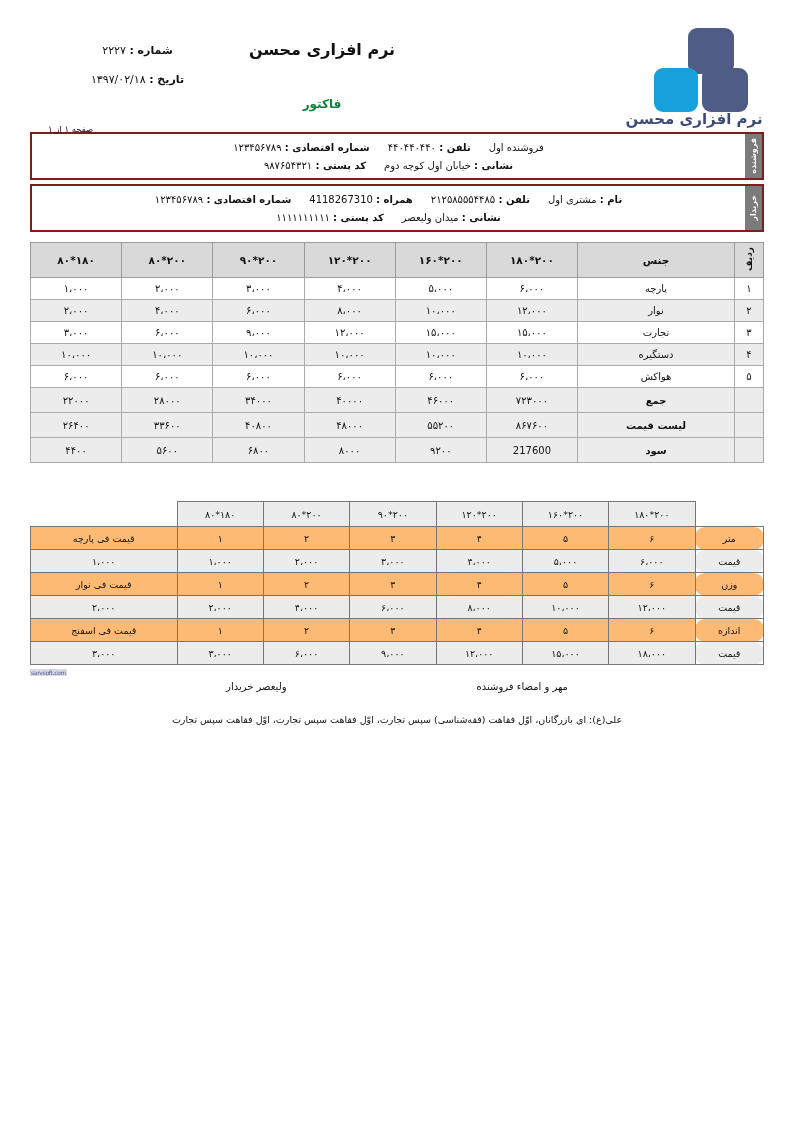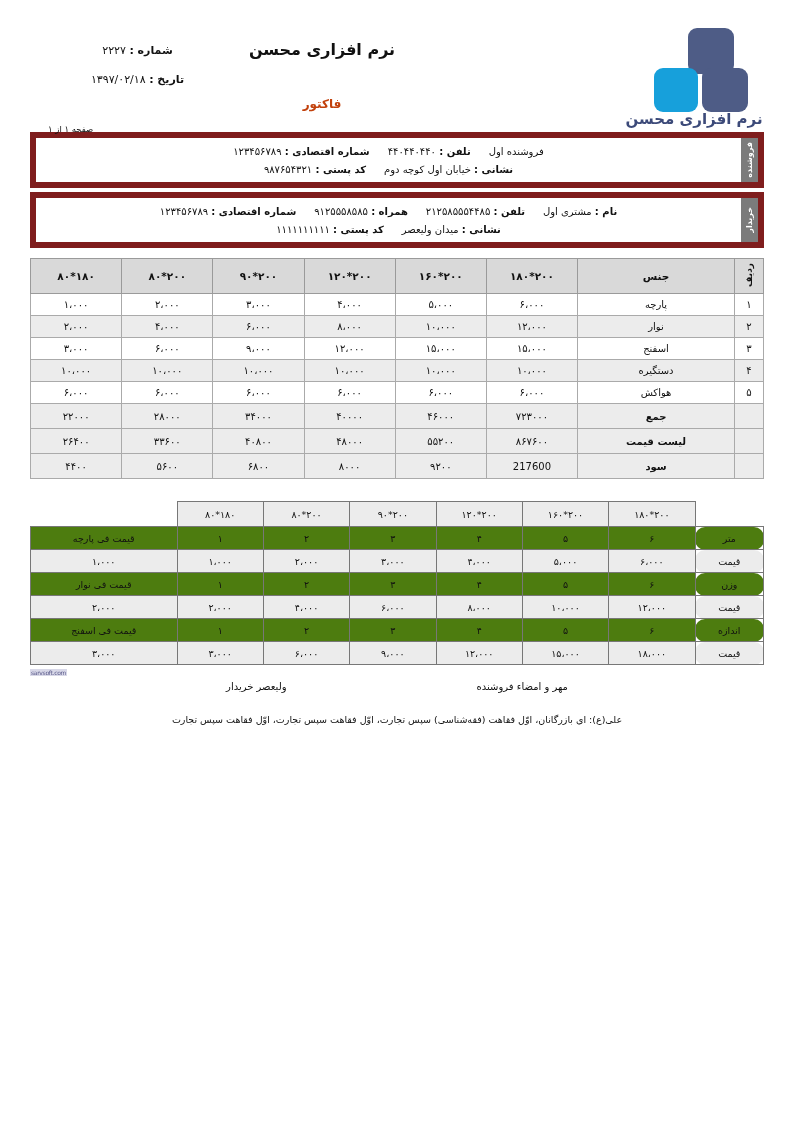--- a/index.html
+++ b/index.html
@@ -66,21 +66,21 @@
   .company-title {
     font-size: 16px;
     font-weight: bold;
     color: #111;
     margin-top: 18px;
     letter-spacing: 0.5px;
   }
   .doc-type {
     font-size: 12px;
     font-weight: bold;
-    color: #c2410c;
+    color: #15803d;
     margin-top: 38px;
   }
 
   .meta-block {
     position: absolute;
     left: 0;
     top: 22px;
     width: 215px;
     text-align: left;
   }
@@ -98,21 +98,21 @@
     left: 18px;
     bottom: -2px;
     font-size: 8.5px;
     color: #111;
   }
 
   
   .party-box {
     display: flex;
     flex-direction: row;
-    border: 6px solid #7f1d1d;
+    border: 2px solid #7f1d1d;
     margin-bottom: 4px;
     min-height: 42px;
     background: #fff;
   }
   .party-tab {
     width: 17px;
     background: #7b7b7b;
     color: #fff;
     font-size: 8px;
     font-weight: bold;
@@ -224,21 +224,21 @@
   }
   .sec-table thead th.blank-l { border-bottom: none; }
   .sec-table thead th.blank-r { border-bottom: none; }
   .sec-unit { width: 62px; border-radius: 10px; }
   .sec-label { width: 140px; }
   .cell-label {
     text-align: right;
     padding-right: 8px;
   }
   .sec-table tr.alt td { background: #ececec; }
-  .sec-table tr.plain td { background: #4d7c0f; margin-left: 14px; }
+  .sec-table tr.plain td { background: #fdba74; margin-left: 14px; }
 
   .watermark {
     position: absolute;
     left: 30px;
     bottom: -11px;
     font-size: 6px;
     color: #5a5a8a;
     background: #d8d8e8;
     letter-spacing: -0.3px;
     padding: 0 1px;
@@ -320,21 +320,21 @@
 
     <div class="party-box">
       <div class="party-tab" style="background: rgb(123, 123, 123);">
         <span>خریدار</span>
       </div>
       <div class="party-body">
         <div class="party-line">
           <b>نام :</b>
           <span>مشتری اول</span><span class="sp"></span><b>تلفن :</b>
           <span>۲۱۲۵۸۵۵۵۴۴۸۵</span><span class="sp"></span><b>همراه :</b>
-          <span>۹۱۲۵۵۵۸۵۸۵</span><span class="sp"></span><b>شماره اقتصادی :</b>
+          <span>4118267310</span><span class="sp"></span><b>شماره اقتصادی :</b>
           <span>۱۲۳۴۵۶۷۸۹</span>
         </div>
         <div class="party-line">
           <b>نشانی :</b>
           <span>میدان ولیعصر</span><span class="sp"></span><b>کد پستی :</b>
           <span>۱۱۱۱۱۱۱۱۱۱</span>
         </div>
       </div>
     </div>
 
@@ -369,21 +369,21 @@
           <td class="col-name cell-name">نوار</td>
           <td>۱۲،۰۰۰</td>
           <td>۱۰،۰۰۰</td>
           <td>۸،۰۰۰</td>
           <td>۶،۰۰۰</td>
           <td>۴،۰۰۰</td>
           <td>۲،۰۰۰</td>
         </tr>
         <tr>
           <td class="col-idx">۳</td>
-          <td class="col-name cell-name">اسفنج</td>
+          <td class="col-name cell-name">تجارت</td>
           <td>۱۵،۰۰۰</td>
           <td>۱۵،۰۰۰</td>
           <td>۱۲،۰۰۰</td>
           <td>۹،۰۰۰</td>
           <td>۶،۰۰۰</td>
           <td>۳،۰۰۰</td>
         </tr>
         <tr>
           <td class="col-idx">۴</td>
           <td class="col-name cell-name">دستگیره</td>

